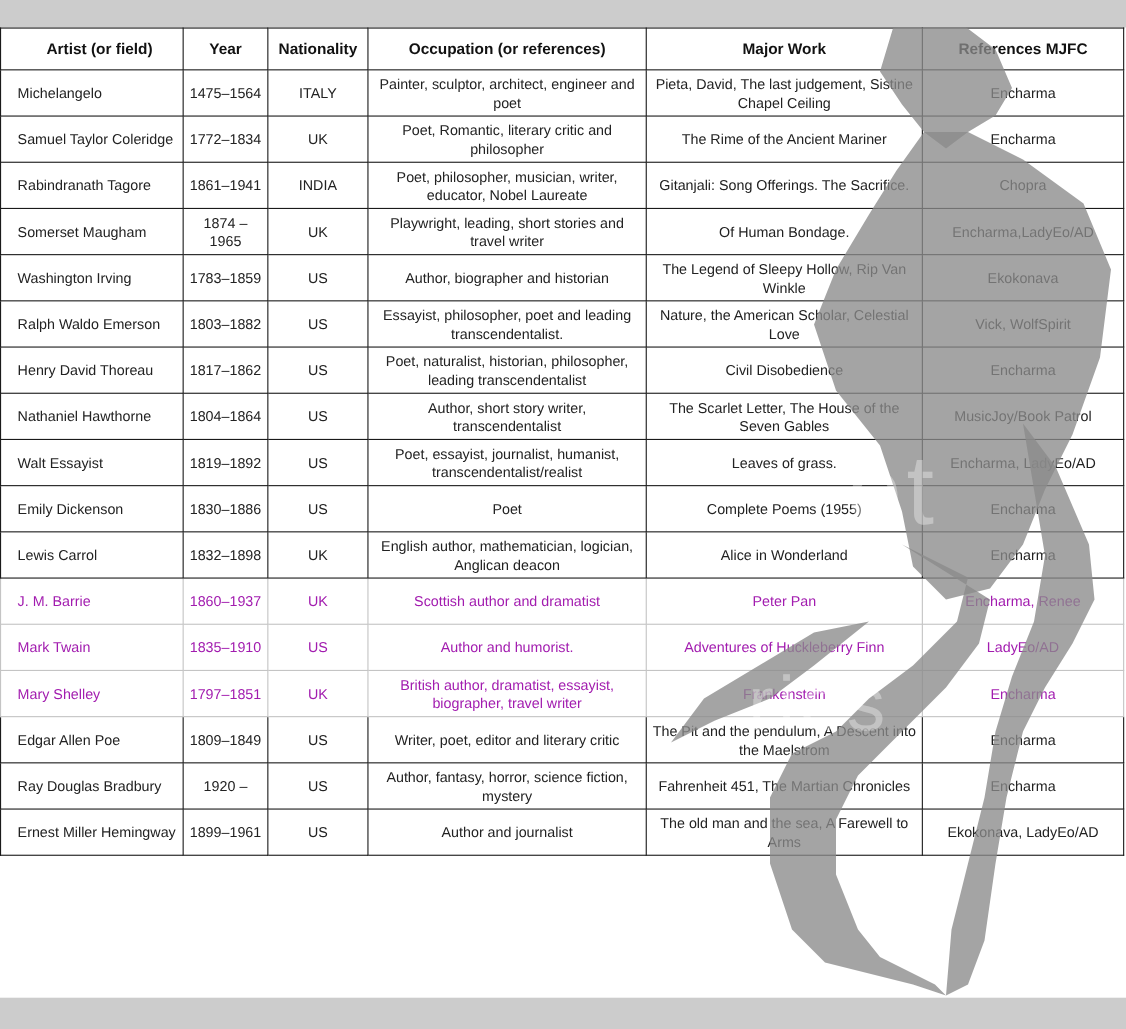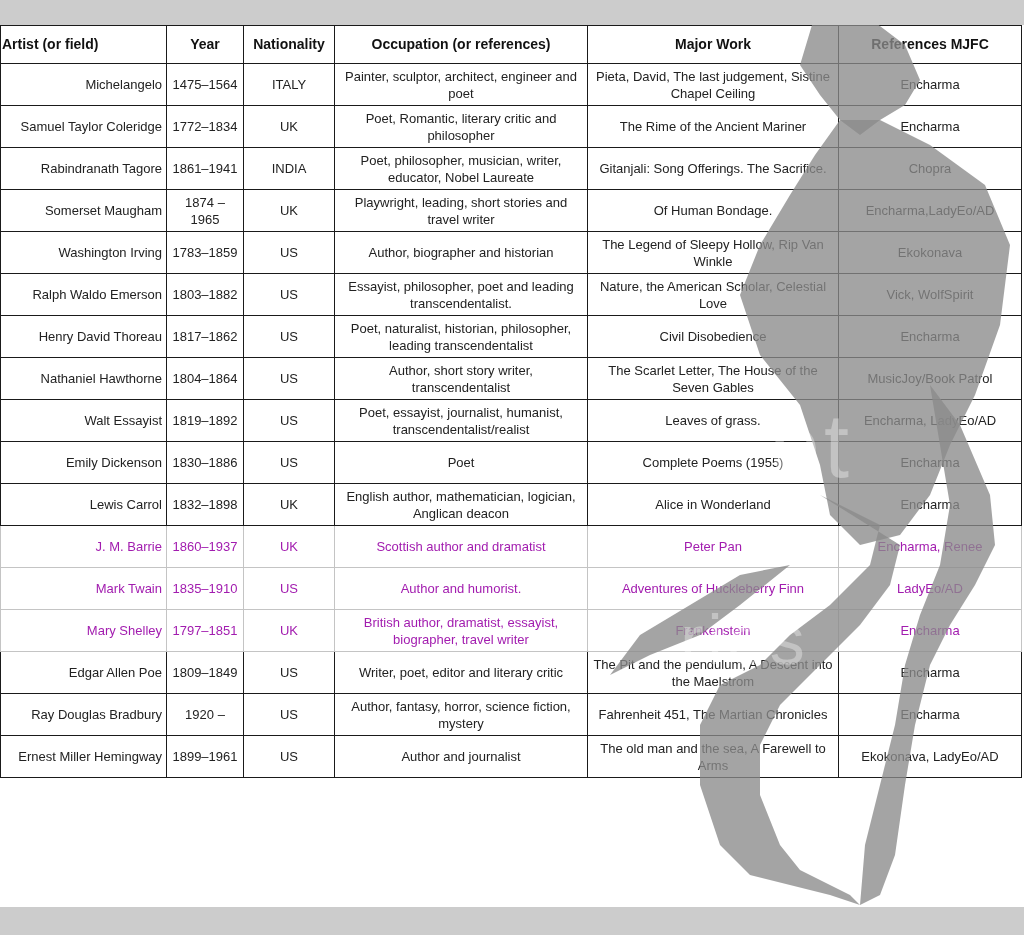--- a/index.html
+++ b/index.html
@@ -13,22 +13,22 @@
   table {
     position: absolute; left: 0; top: 0; border-collapse: collapse; table-layout: fixed;
     width: 1021px; z-index: 1;
   }
   th, td {
     border: 1px solid #1a1a1a; padding: 0 4px; text-align: center; vertical-align: middle;
     color: #222222; font-size: 13px; line-height: 17px; overflow: hidden;
   }
   th { height: 37px; font-weight: bold; font-size: 14px; color: #111; }
   td { height: 41px; }
-  td.artist { text-align: right; padding-left: 15px; white-space: nowrap; }
-  th.artist { text-align: left; padding-left: 1px; }
+  td.artist { text-align: left; padding-left: 15px; white-space: nowrap; }
+  th.artist { text-align: center; padding-left: 18px; }
   tr.faded td { color: #a21caf; border-color: #c4c4c4; }
   .watermark {
     position: absolute; left: 0; top: 0; width: 1024px; height: 882px; z-index: 2; pointer-events: none;
   }
   .wm-text {
     position: absolute; font-family: "Liberation Sans", sans-serif; font-size: 90px; color: rgba(255,255,255,0.35);
     letter-spacing: 4px; white-space: nowrap;
   }
 </style>
 </head>

